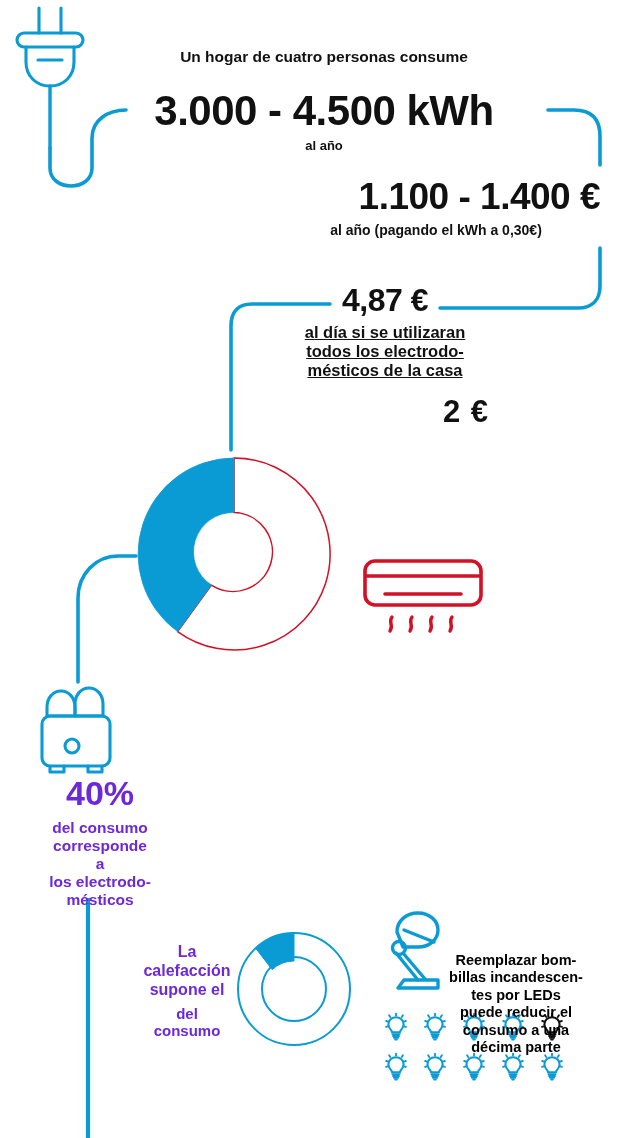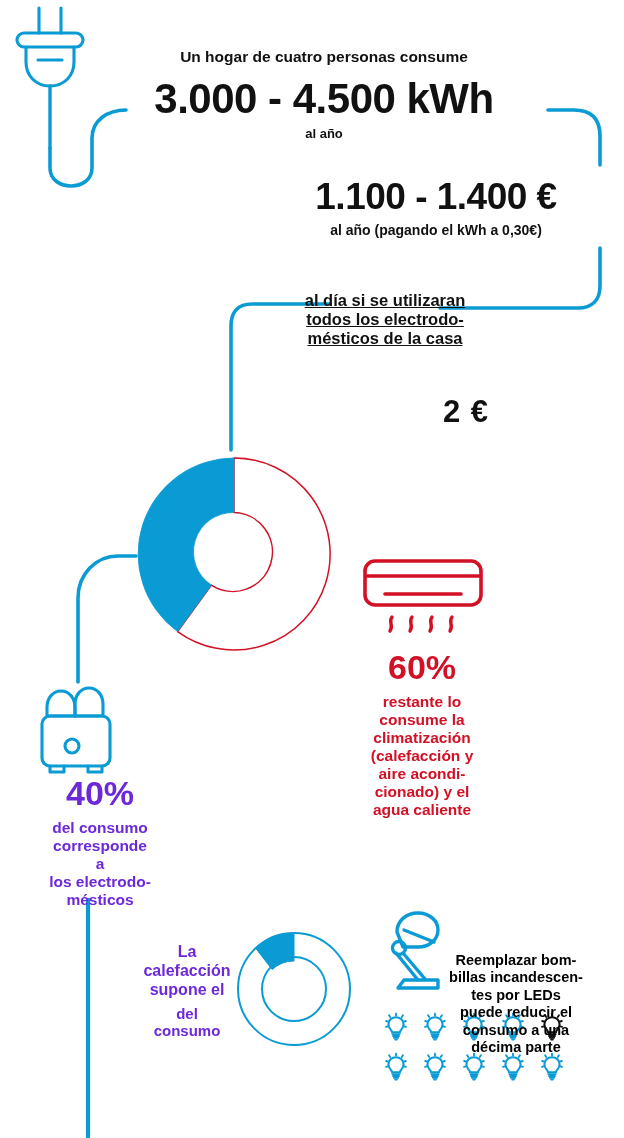--- a/index.html
+++ b/index.html
@@ -25,21 +25,21 @@
     color:#111111;
     line-height:1.12;
   }
   .blue{color:#6d28d9;margin-left:48px;}
   .red{color:#D21026;}
   .ctr{text-align:center;}
 
   .t-header{font-size:15.5px;font-weight:800;}
   .t-kwh{font-size:42px;}
   .t-alanio{font-size:13px;font-weight:700;}
-  .t-eur{font-size:37px;}
+  .t-eur{font-size:37px;text-align:right;}
   .t-eursub{font-size:14px;font-weight:700;}
   .t-487{font-size:32px;}
   .t-487sub{font-size:16.5px;font-weight:800;line-height:1.14;}
   .t-2e{font-size:31px;letter-spacing:1px;}
   .t-2esub{font-size:16.5px;font-weight:800;line-height:1.14;}
   .t-pct-big{font-size:34px;font-weight:800;line-height:1;}
   .t-pct-sub{font-size:15.5px;font-weight:800;line-height:1.16;}
   .t-60sub{font-size:15.5px;font-weight:800;line-height:1.16;}
   .t-ilu{font-size:16px;font-weight:800;line-height:1.2;}
   .t-12{font-size:30px;font-weight:800;line-height:1.25;}
@@ -185,53 +185,42 @@
           <use href="#bulbGlyph" stroke="#0B9BD4" fill="none"></use>
         </g>
       <g transform="translate(542,1053)">
           <use href="#bulbGlyph" stroke="#0B9BD4" fill="none"></use>
         </g>
     </g>
   </svg>
 
   <div class="abs ctr" style="left:124px;top:48px;width:400px;">
     <div class="cap t-header">Un hogar de cuatro personas consume</div>
-    <div class="big t-kwh" style="margin-top:13px;">3.000 - 4.500 kWh</div>
+    <div class="big t-kwh" style="margin-top:25px;">3.000 - 4.500 kWh</div>
     <div class="cap t-alanio" style="margin-top:7px;">al año</div>
   </div>
 
   <div class="abs ctr" style="left:272px;top:178px;width:328px;">
     <div class="big t-eur">1.100 - 1.400 €</div>
     <div class="cap t-eursub" style="margin-top:8px;">al año (pagando el kWh  a 0,30€)</div>
   </div>
 
   <div class="abs ctr" style="left:268px;top:284px;width:234px;">
+    <div class="big t-487">4,87 €</div>
     <div class="cap t-487sub" style="margin-top:7px;text-decoration:underline;">
       <div>al día si se utilizaran</div>
       <div>todos los electrodo-</div>
       <div>mésticos de la casa</div>
     </div>
   </div>
 
   <div class="abs ctr" style="left:348px;top:396px;width:236px;">
     <div class="big t-2e">2 €</div>
   </div>
 
-  <div class="abs ctr" style="left:346px;top:650px;width:152px;">
-    <div class="t-pct-big red">60%</div>
-    <div class="t-60sub red" style="margin-top:9px;">
-      <div>restante lo</div>
-      <div>consume la</div>
-      <div>climatización</div>
-      <div>(calefacción y</div>
-      <div>aire acondi-</div>
-      <div>cionado) y el</div>
-      <div>agua caliente</div>
-    </div>
-  </div>
 
   <div class="abs ctr" style="left:0px;top:776px;width:152px;">
     <div class="t-pct-big blue">40%</div>
     <div class="t-pct-sub blue" style="margin-top:9px;">
       <div>del consumo</div>
       <div>corresponde a</div>
       <div>los electrodo-</div>
       <div>mésticos</div>
     </div>
   </div>

